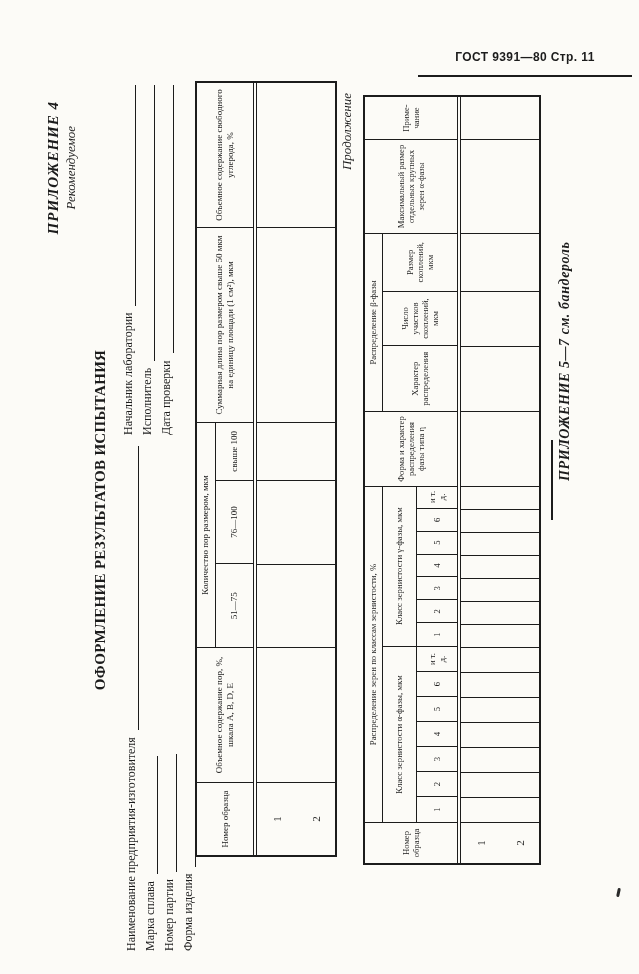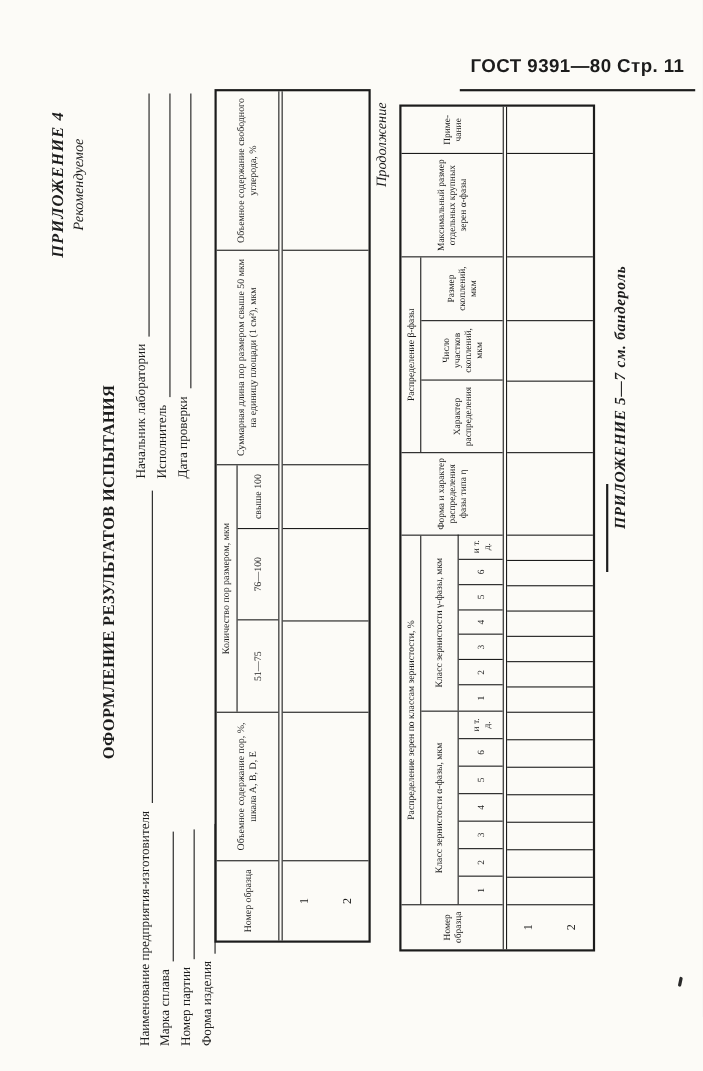--- a/index.html
+++ b/index.html
@@ -5,21 +5,21 @@
   html,body { margin:0; padding:0; background:#e8e8e6; }
   .page {
     position:relative; width:639px; height:974px; margin:0 auto;
     background:#fcfbf7; overflow:hidden; color:#1c1c1c;
     font-family:"Liberation Serif", serif;
   }
   
   .gost-header {
     position:absolute; left:418px; top:50px; width:214px;
     text-align:center; font-family:"Liberation Sans", sans-serif;
-    font-weight:bold; font-size:17px; letter-spacing:0.4px;
+    font-weight:bold; font-size:12px; letter-spacing:0.4px;
     padding-bottom:11px; border-bottom:2px solid #1c1c1c;
   }
   
   .landscape {
     position:absolute; left:40px; top:965px; width:890px; height:560px;
     transform:rotate(-90deg); transform-origin:0 0;
   }
   .appx4 { position:absolute; top:5px; right:26px; text-align:center; }
   .appx4 .t { font-style:italic; font-weight:bold; font-size:15px; letter-spacing:1px; }
   .appx4 .s { font-style:italic; font-size:13px; margin-top:1px; }

